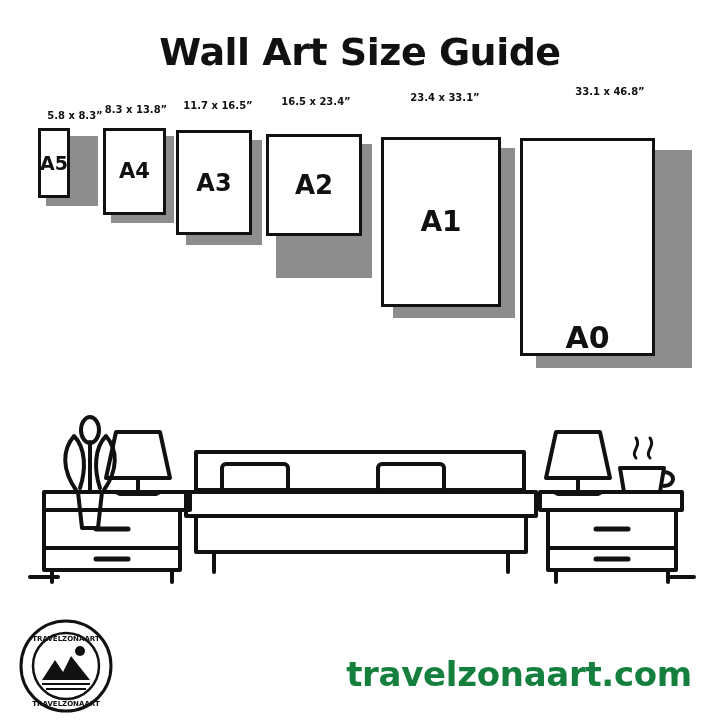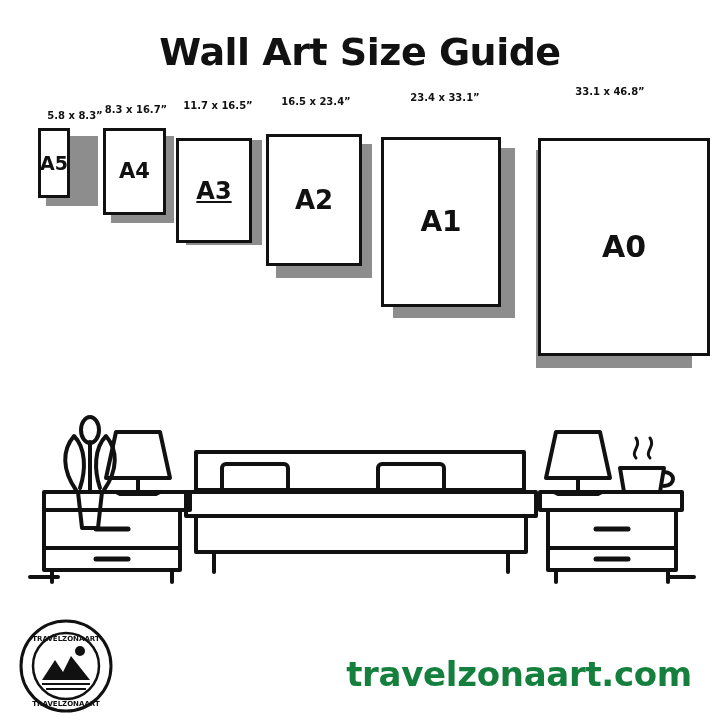--- a/index.html
+++ b/index.html
@@ -116,55 +116,55 @@
 
     <div class="frame-group" style="left:36px; top:110px;">
       <div class="frame-dim" style="left:0px; top:0px; width:62px;margin-left:8px;">5.8 x 8.3”</div>
       <div class="frame-shadow" style="left:10px; top:26px; width:52px; height:70px;"></div>
       <div class="frame-box" style="left:2px; top:18px; width:32px; height:70px;">
         <span class="frame-label" style="font-size:19px;">A5</span>
       </div>
     </div>
 
     <div class="frame-group" style="left:100px; top:104px;">
-      <div class="frame-dim" style="left:-2px; top:0px; width:76px;">8.3 x 16.7”</div>
+      <div class="frame-dim" style="left:-2px; top:0px; width:76px;">8.3 x 13.8”</div>
       <div class="frame-shadow" style="left:11px; top:32px; width:63px; height:87px;"></div>
       <div class="frame-box" style="left:3px; top:24px; width:63px; height:87px;">
         <span class="frame-label" style="font-size:21px;">A4</span>
       </div>
     </div>
 
     <div class="frame-group" style="left:172px; top:100px;">
       <div class="frame-dim" style="left:0px; top:0px; width:92px;">11.7 x 16.5”</div>
       <div class="frame-shadow" style="left:14px; top:40px; width:76px; height:105px;"></div>
-      <div class="frame-box" style="left:4px; top:38px; width:76px; height:105px;text-decoration:underline;">
+      <div class="frame-box" style="left:4px; top:30px; width:76px; height:105px;">
         <span class="frame-label" style="font-size:24px;">A3</span>
       </div>
     </div>
 
     <div class="frame-group" style="left:262px; top:96px;">
       <div class="frame-dim" style="left:2px; top:0px; width:104px;">16.5 x 23.4”</div>
       <div class="frame-shadow" style="left:14px; top:48px; width:96px; height:134px;"></div>
-      <div class="frame-box" style="left:4px; top:38px; width:96px; height:132px;">
+      <div class="frame-box" style="left:4px; top:38px; width:96px; height:102px;">
         <span class="frame-label" style="font-size:26px;">A2</span>
       </div>
     </div>
 
     <div class="frame-group" style="left:376px; top:92px;">
       <div class="frame-dim" style="left:8px; top:0px; width:122px;">23.4 x 33.1”</div>
       <div class="frame-shadow" style="left:17px; top:56px; width:122px; height:170px;"></div>
       <div class="frame-box" style="left:5px; top:45px; width:120px; height:170px;">
         <span class="frame-label" style="font-size:28px;">A1</span>
       </div>
     </div>
 
     <div class="frame-group" style="left:518px; top:86px;">
       <div class="frame-dim" style="left:22px; top:0px; width:140px;">33.1 x 46.8”</div>
       <div class="frame-shadow" style="left:18px; top:64px; width:156px; height:218px;"></div>
-      <div class="frame-box" style="left:20px; top:52px; width:172px; height:218px;">
+      <div class="frame-box" style="left:2px; top:52px; width:135px; height:218px;align-items:flex-end;">
         <span class="frame-label" style="font-size:30px;">A0</span>
       </div>
     </div>
 
   </div>
 
   <div class="scene">
     <svg width="720" height="240" viewBox="0 0 720 240">
       <g fill="none" stroke="#111111" stroke-width="4" stroke-linecap="round" stroke-linejoin="round">
 

